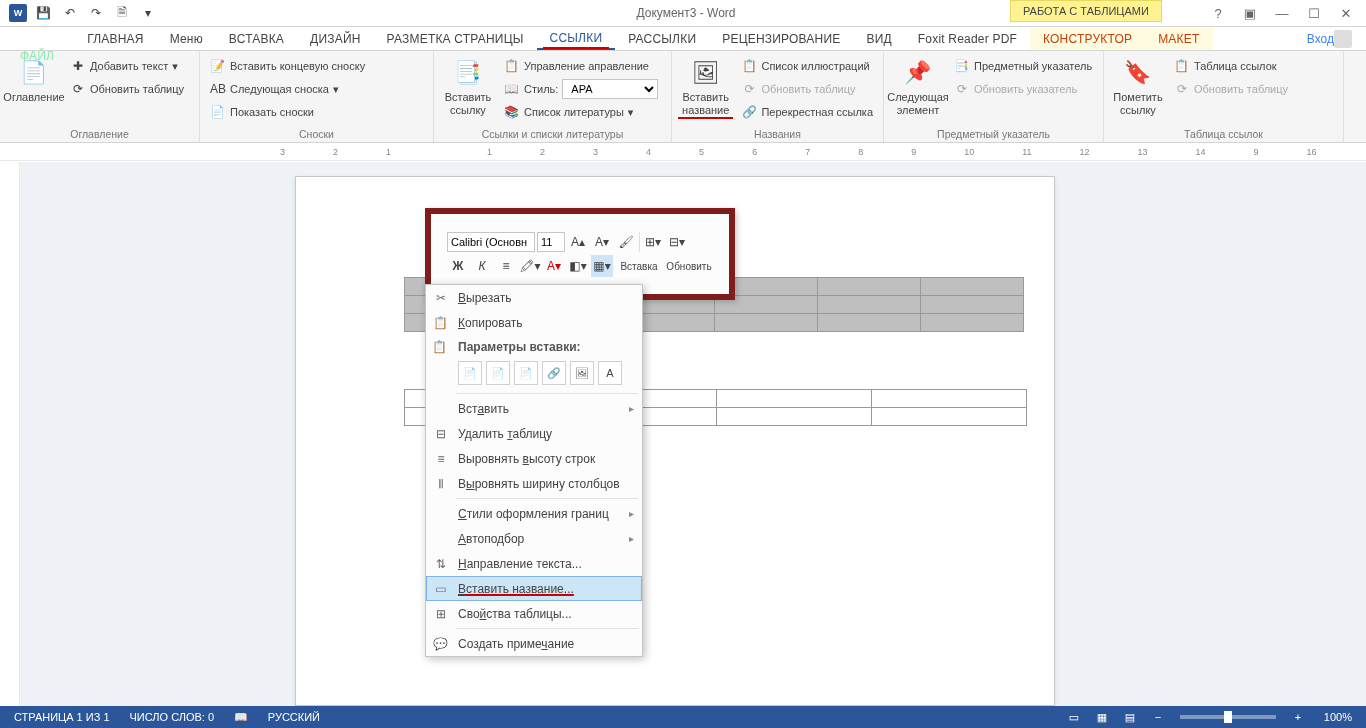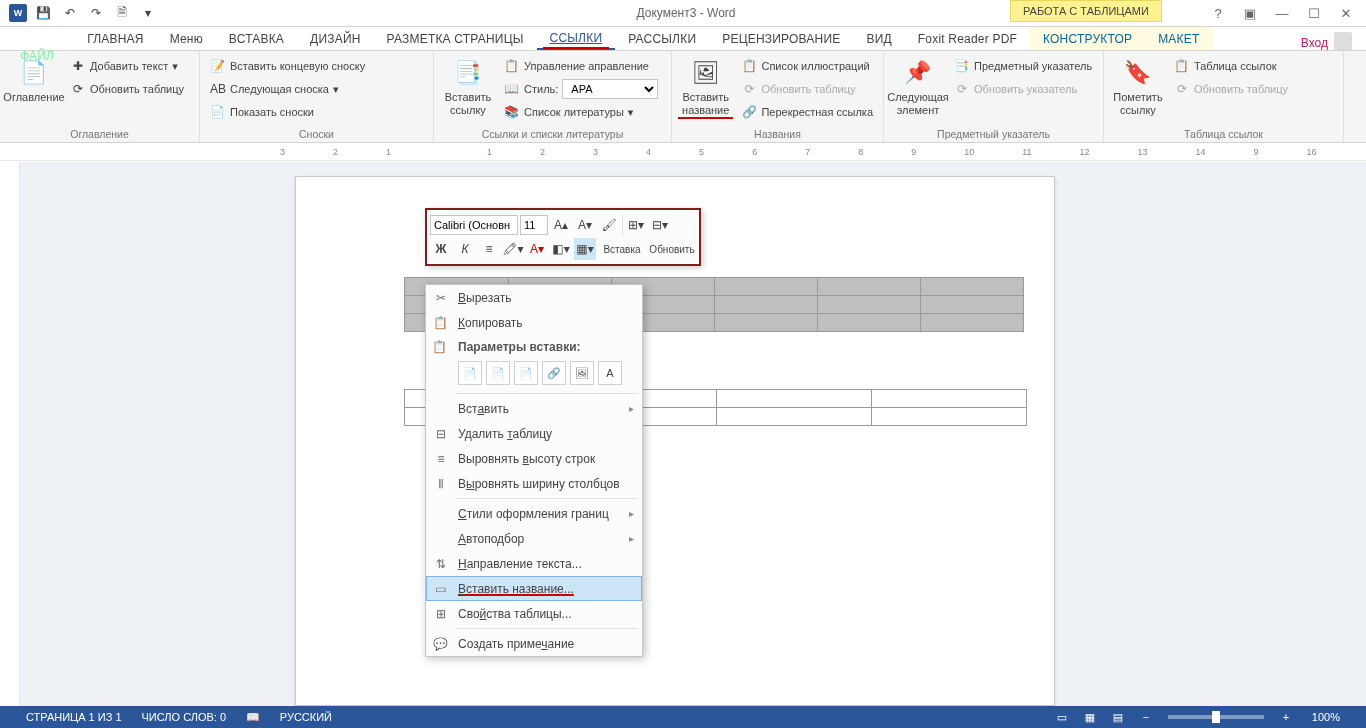--- a/index.html
+++ b/index.html
@@ -9,24 +9,24 @@
 .qat-btn { width: 24px; height: 22px; display: flex; align-items: center; justify-content: center; cursor: pointer; }
 .word-icon { width: 18px; height: 18px; background: #2b579a; color: #fff; font-size: 9px; font-weight: bold; display: flex; align-items: center; justify-content: center; border-radius: 2px; }
 .title-center { flex: 1; text-align: center; font-size: 12px; color: #666; }
 .title-tools { position: absolute; left: 1010px; top: 0; height: 22px; padding: 2px 12px; background: #fff391; border: 1px solid #e8d860; font-size: 11px; display: flex; align-items: center; }
 .title-right { display: flex; align-items: center; gap: 8px; padding-right: 8px; }
 .win-btn { width: 24px; height: 22px; display: flex; align-items: center; justify-content: center; cursor: pointer; font-size: 13px; color: #666; }
 .ribbon-tabs { height: 24px; display: flex; align-items: stretch; background: #fff; border-bottom: 1px solid #d4d4d4; }
 .tab { padding: 0 13px; display: flex; align-items: center; font-size: 12px; color: #444; cursor: pointer; text-transform: uppercase; letter-spacing: 0.2px; }
 .tab.file { background: #2b579a; color: #86efac; padding: 0 20px; margin-top: 29px; }
 .tab.active { color: #2b579a; border-bottom: 2px solid #2b579a; }
-.tab.underlined { position: relative; text-decoration: underline; }
+.tab.underlined { position: relative; }
 .tab.underlined::after { content: ''; position: absolute; bottom: -1px; left: 6px; right: 6px; height: 2px; background: #c00; }
-.tab.contextual { background: #fffbe0; color: #0369a1; }
-.login-tab { margin-left: auto; padding: 0 14px; display: flex; align-items: flex-end; font-size: 12px; color: #be185d; gap: 6px; }
+.tab.contextual { background: #fffbe0; color: #c2410c; }
+.login-tab { margin-left: auto; padding: 0 14px; display: flex; align-items: center; font-size: 12px; color: #3b82f6; }
 .ribbon { height: 92px; background: #f5f5f5; border-bottom: 1px solid #d4d4d4; display: flex; }
 .group { border-right: 1px solid #e0e0e0; padding: 4px 6px 0; display: flex; flex-direction: column; position: relative; }
 .group-label { position: absolute; bottom: 2px; left: 0; right: 0; text-align: center; font-size: 10.5px; color: #777; }
 .group-body { display: flex; gap: 4px; flex: 1; }
 .big-btn { display: flex; flex-direction: column; align-items: center; justify-content: flex-start; width: 56px; cursor: pointer; padding-top: 2px; }
 .big-btn .icon { width: 32px; height: 32px; display: flex; align-items: center; justify-content: center; font-size: 22px; }
 .big-btn .lbl { font-size: 11px; text-align: center; line-height: 1.15; margin-top: 2px; }
 .small-btns { display: flex; flex-direction: column; gap: 1px; }
 .small-btn { height: 22px; display: flex; align-items: center; gap: 4px; padding: 0 4px; cursor: pointer; font-size: 11px; white-space: nowrap; }
 .small-btn .ic { width: 16px; height: 16px; display: flex; align-items: center; justify-content: center; font-size: 12px; }
@@ -35,38 +35,38 @@
 .underlined-red { position: relative; }
 .underlined-red::after { content: ''; position: absolute; bottom: -3px; left: 0; right: 0; height: 2px; background: #c00; }
 .ruler-h { height: 18px; background: #fff; border-bottom: 1px solid #e8e8e8; position: relative; display: flex; align-items: center; padding-left: 280px; }
 .ruler-h .mark { font-size: 9px; color: #888; margin-right: 48px; }
 .doc-area { position: absolute; top: 162px; bottom: 22px; left: 0; right: 0; background: #eef1f5; }
 .ruler-v { position: absolute; left: 0; top: 0; bottom: 0; width: 20px; background: #fff; border-right: 1px solid #e8e8e8; }
 .page { position: absolute; left: 295px; top: 14px; width: 760px; height: 530px; background: #fff; border: 1px solid #c8c8c8; box-shadow: 0 2px 4px rgba(0,0,0,0.1); }
 .tbl { position: absolute; border-collapse: collapse; }
 .tbl td { border: 1px solid #999; }
 .tbl.sel td { background: #bfbfbf; }
-.mini-toolbar { position: absolute; background: #fcfcfc; border: 2px solid #7f1d1d; box-shadow: 2px 2px 6px rgba(0,0,0,0.2); padding: 3px; }
+.mini-toolbar { position: absolute; background: #fcfcfc; border: 6px solid #7f1d1d; box-shadow: 2px 2px 6px rgba(0,0,0,0.2); padding: 16px; }
 .mini-row { display: flex; align-items: center; gap: 2px; height: 24px; }
 .mini-cbo { border: 1px solid #c5c5c5; height: 20px; font-size: 11px; padding: 0 3px; background: #fff; }
 .mini-btn { width: 22px; height: 22px; display: flex; align-items: center; justify-content: center; cursor: pointer; font-size: 12px; }
 .mini-lbl { font-size: 10px; text-align: center; width: 48px; }
 .context-menu { position: absolute; background: #fcfcfc; border: 1px solid #c5c5c5; box-shadow: 2px 2px 8px rgba(0,0,0,0.25); width: 218px; }
 .cm-item { height: 25px; display: flex; align-items: center; padding: 0 8px 0 32px; position: relative; font-size: 12px; cursor: pointer; }
 .cm-item .ic { position: absolute; left: 6px; width: 18px; height: 18px; display: flex; align-items: center; justify-content: center; font-size: 12px; color: #666; }
 .cm-item .arrow { margin-left: auto; color: #888; font-size: 10px; }
 .cm-item.hover { background: #cde6f7; border: 1px solid #7eb4ea; padding-left: 31px; }
 .cm-item.hover .ic { left: 5px; }
 .cm-header { height: 24px; display: flex; align-items: center; padding-left: 32px; font-size: 12px; font-weight: bold; color: #555; position: relative; }
 .cm-header .ic { position: absolute; left: 6px; }
 .cm-paste-row { padding: 2px 8px 6px 32px; display: flex; gap: 4px; }
 .paste-opt { width: 24px; height: 24px; border: 1px solid #d0d0d0; background: #fff; display: flex; align-items: center; justify-content: center; font-size: 11px; }
 .cm-sep { height: 1px; background: #e0e0e0; margin: 2px 4px 2px 30px; }
 .underline-text { text-decoration: underline; text-decoration-color: #c00; text-decoration-thickness: 2px; }
-.status-bar { position: absolute; bottom: 0; left: 0; right: 0; height: 22px; background: #2b579a; color: #fff; display: flex; align-items: center; font-size: 11px; padding: 0 16px; }
+.status-bar { position: absolute; bottom: 0; left: 0; right: 0; height: 22px; background: #2b579a; color: #fff; display: flex; align-items: center; font-size: 11px; padding: 0 4px; }
 .status-item { padding: 0 10px; cursor: pointer; }
 .status-right { margin-left: auto; display: flex; align-items: center; gap: 4px; }
 .view-btn { width: 24px; height: 18px; display: flex; align-items: center; justify-content: center; cursor: pointer; }
 .zoom-slider { width: 96px; height: 4px; background: rgba(255,255,255,0.4); position: relative; margin: 0 6px; }
 .zoom-thumb { position: absolute; width: 8px; height: 12px; background: #fff; top: -4px; left: 44px; }
 .accent-letter { text-decoration: underline; }
 </style>
 </head>
 <body>
 

